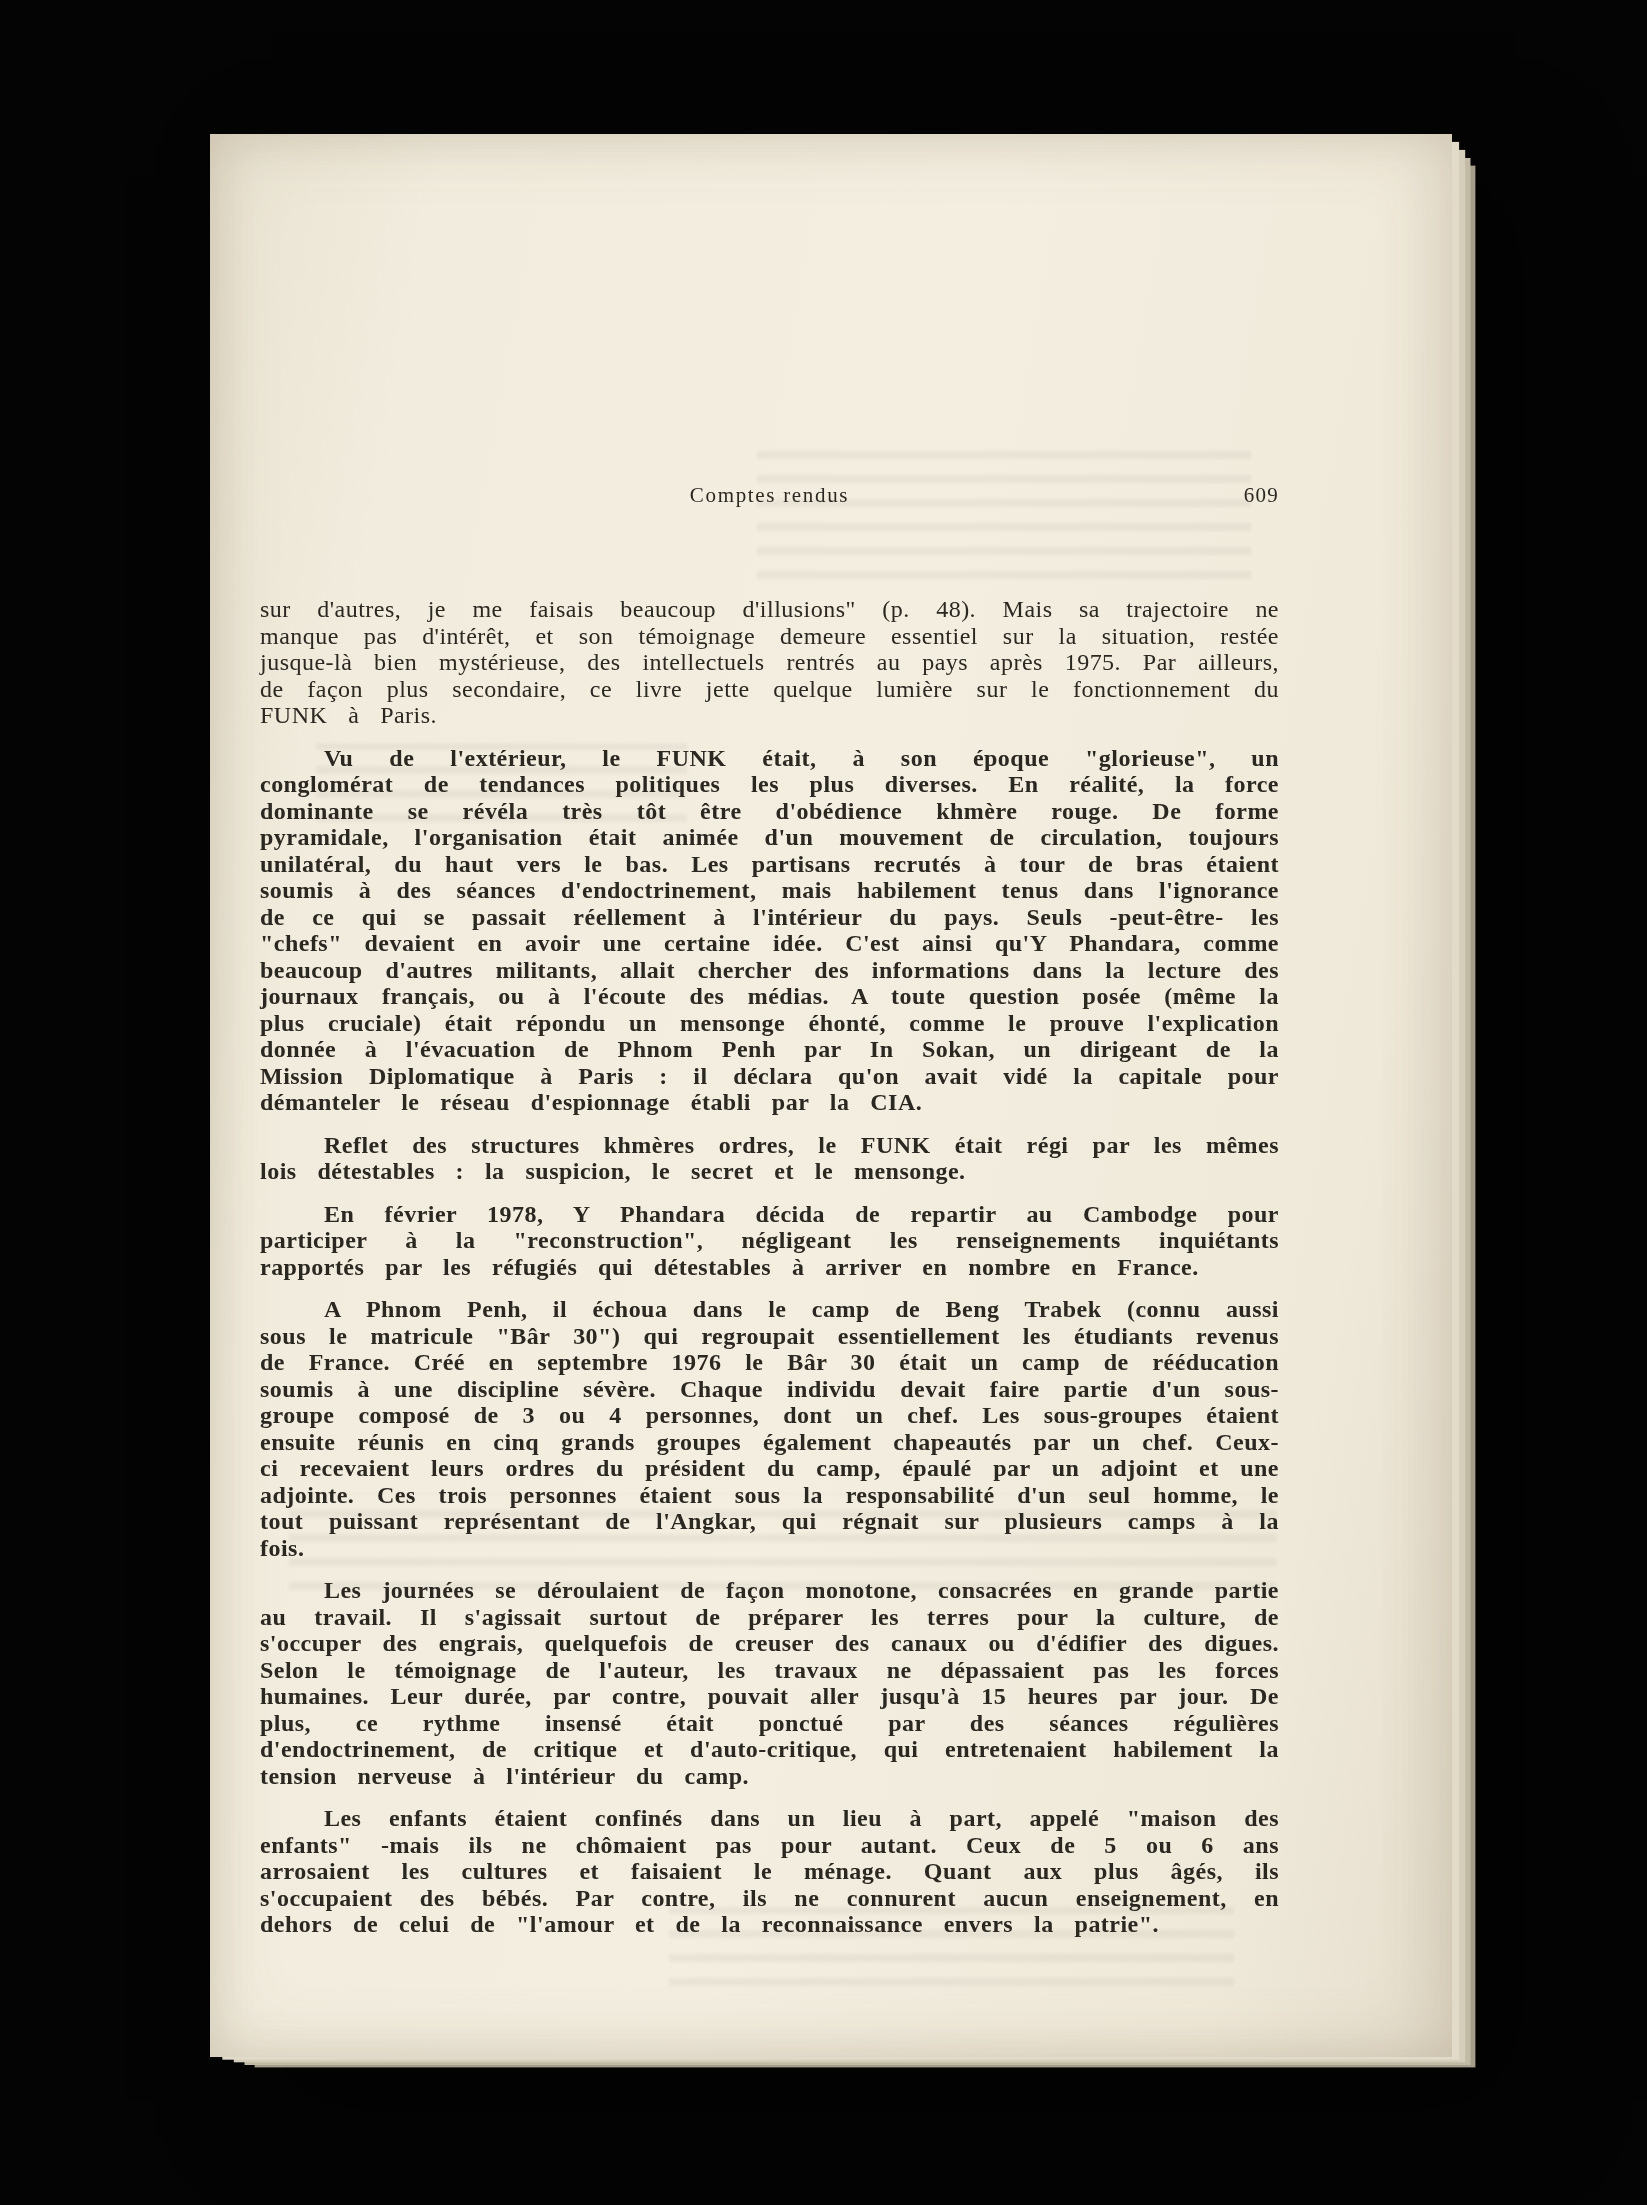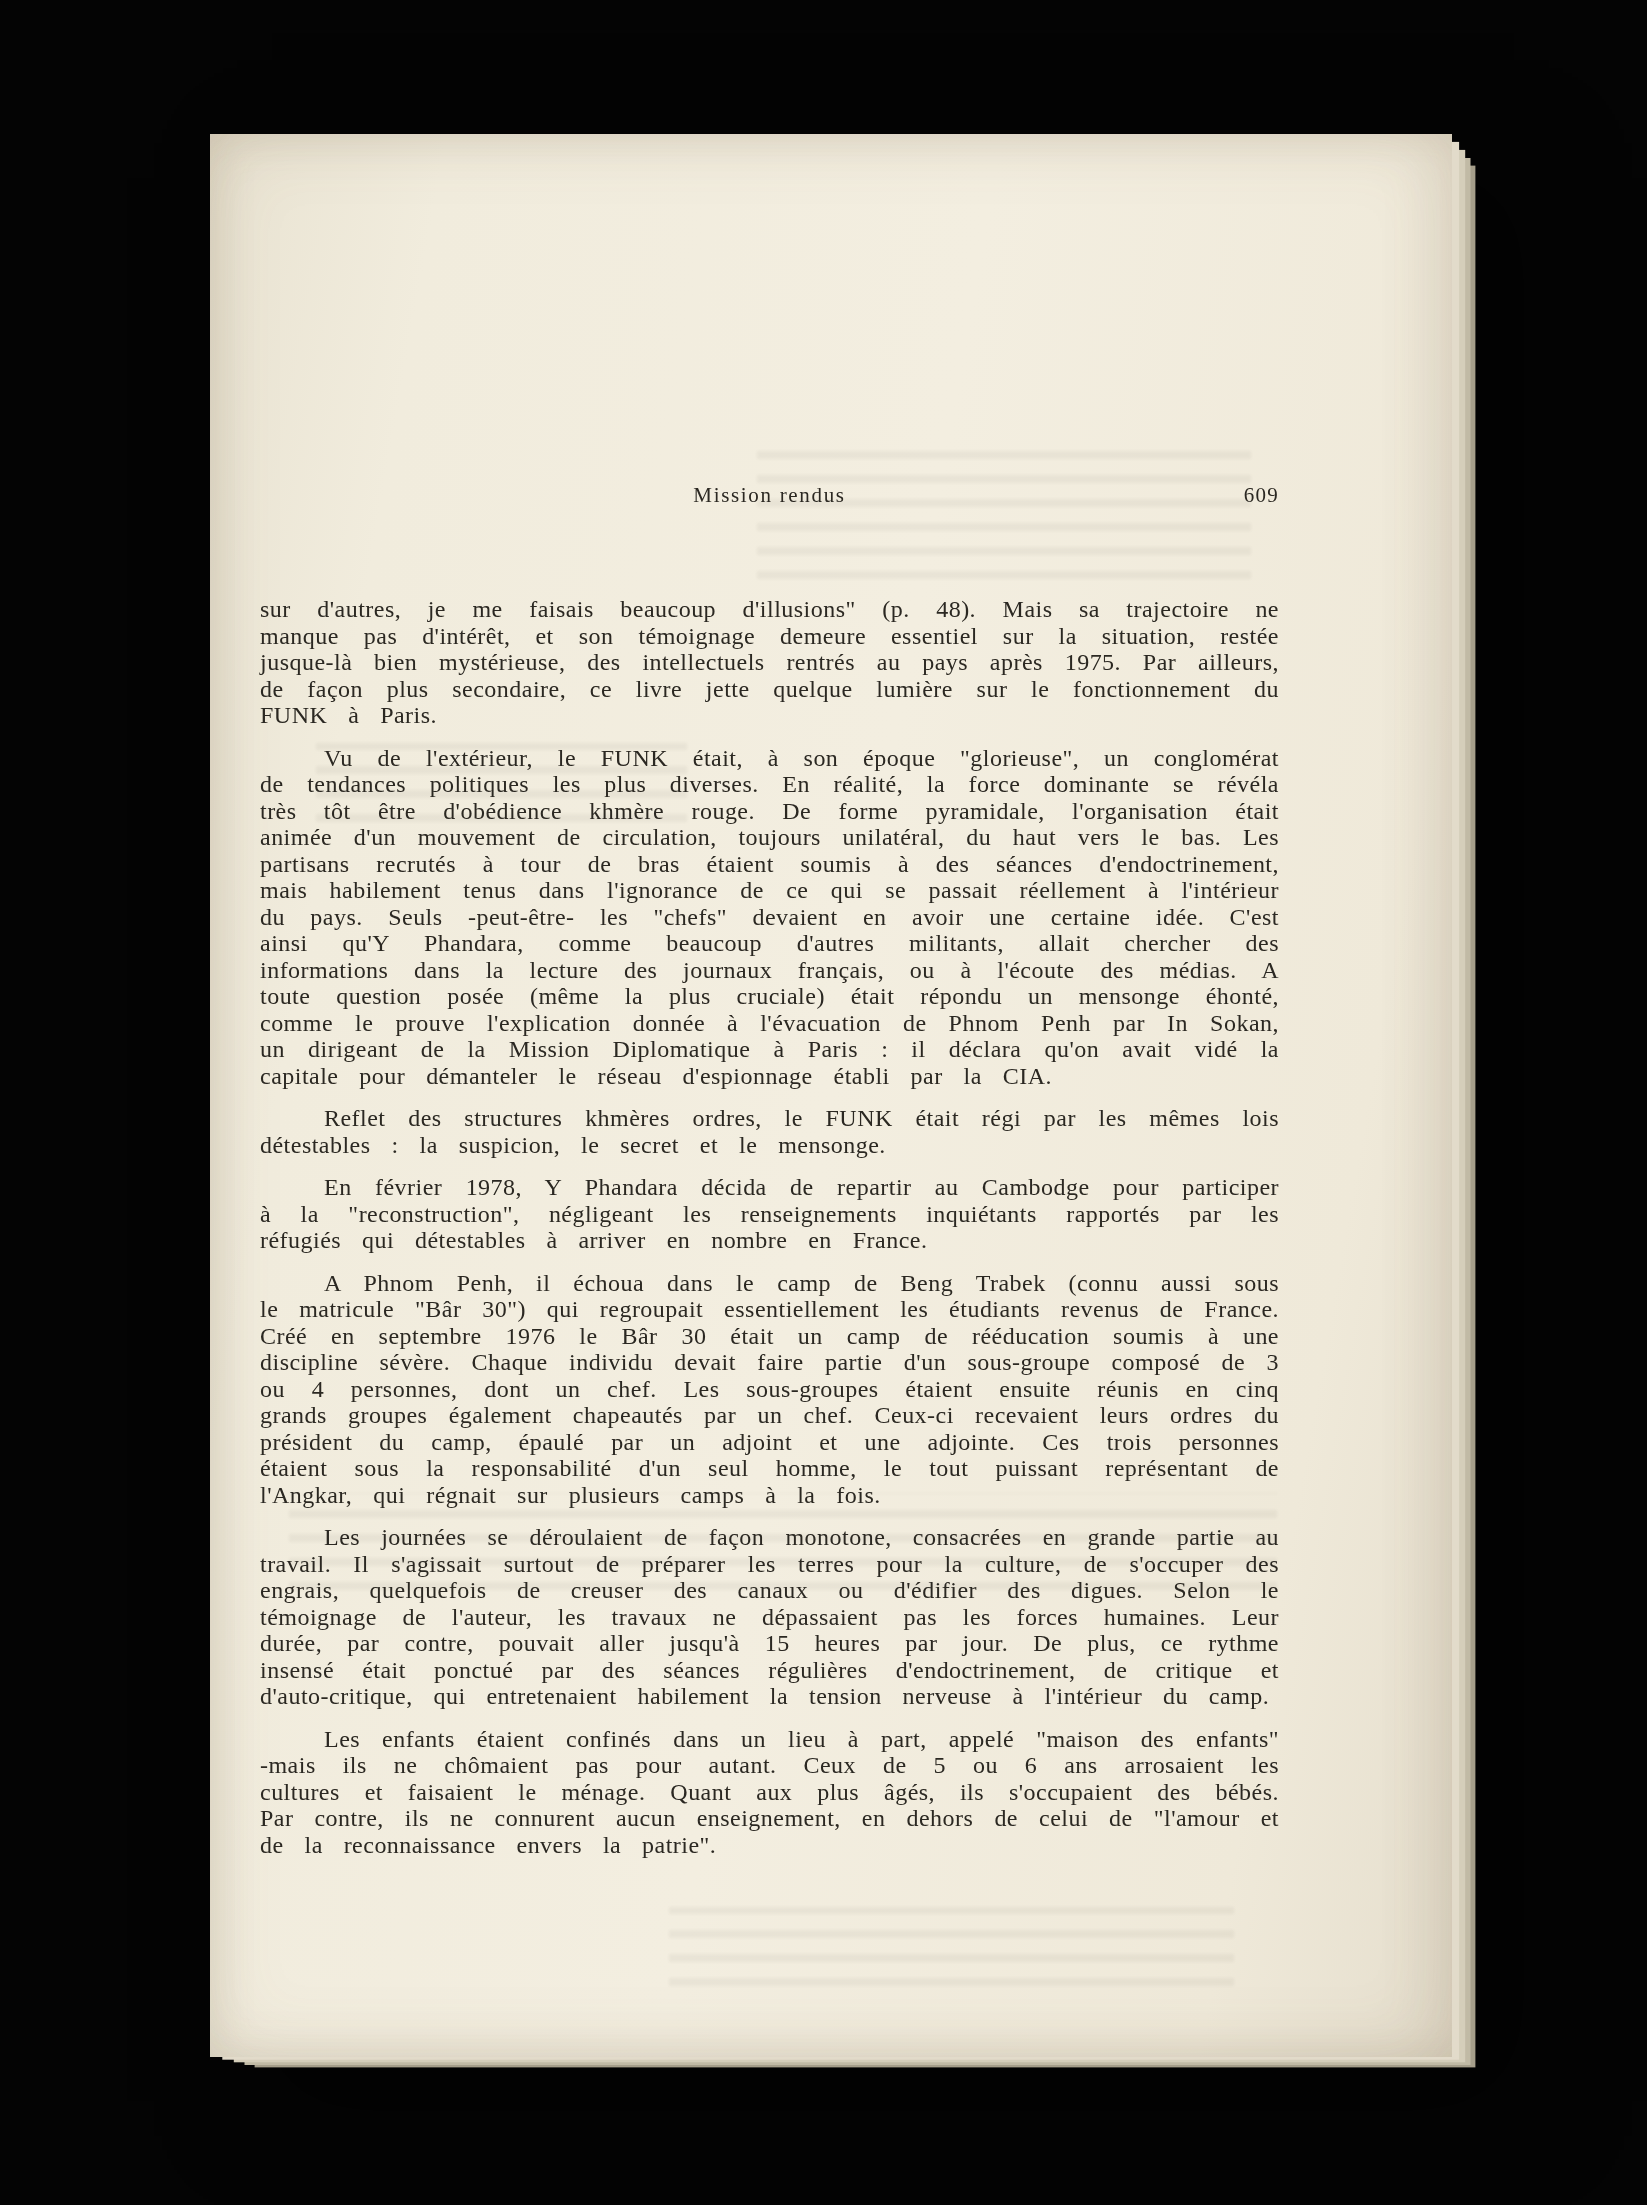--- a/index.html
+++ b/index.html
@@ -70,20 +70,21 @@
   .para {
     margin: 0 0 16px 0;
     font-size: 24px;
     line-height: 26.5px;
     text-align: justify;
     word-spacing: 0.6em;
     letter-spacing: 0.02em;
   }
   .para.indent {
     text-indent: 64px;
+    font-weight: bold;
   }
   .para:last-child {
     margin-bottom: 0;
   }
   
   .ghost {
     position: absolute;
     opacity: 0.055;
     background: repeating-linear-gradient(0deg,
       #4a443a 0px, #4a443a 8px,
@@ -103,21 +104,21 @@
   <div class="page">
 
     <div class="ghost g1"></div>
     <div class="ghost g2"></div>
     <div class="ghost g3"></div>
     <div class="ghost g4"></div>
 
     <div class="content">
 
       <header class="page-header">
-        <span class="title">Mission rendus</span>
+        <span class="title">Comptes rendus</span>
         <span class="number">609</span>
       </header>
 
       <p class="para">sur d'autres, je me faisais beaucoup d'illusions" (p. 48). Mais sa trajectoire ne manque pas d'intérêt, et son témoignage demeure essentiel sur la situation, restée jusque-là bien mystérieuse, des intellectuels rentrés au pays après 1975. Par ailleurs, de façon plus secondaire, ce livre jette quelque lumière sur le fonctionnement du FUNK à Paris.</p>
 
       <p class="para indent">Vu de l'extérieur, le FUNK était, à son époque "glorieuse", un conglomérat de tendances politiques les plus diverses. En réalité, la force dominante se révéla très tôt être d'obédience khmère rouge. De forme pyramidale, l'organisation était animée d'un mouvement de circulation, toujours unilatéral, du haut vers le bas. Les partisans recrutés à tour de bras étaient soumis à des séances d'endoctrinement, mais habilement tenus dans l'ignorance de ce qui se passait réellement à l'intérieur du pays. Seuls -peut-être- les "chefs" devaient en avoir une certaine idée. C'est ainsi qu'Y Phandara, comme beaucoup d'autres militants, allait chercher des informations dans la lecture des journaux français, ou à l'écoute des médias. A toute question posée (même la plus cruciale) était répondu un mensonge éhonté, comme le prouve l'explication donnée à l'évacuation de Phnom Penh par In Sokan, un dirigeant de la Mission Diplomatique à Paris : il déclara qu'on avait vidé la capitale pour démanteler le réseau d'espionnage établi par la CIA.</p>
 
       <p class="para indent">Reflet des structures khmères ordres, le FUNK était régi par les mêmes lois détestables : la suspicion, le secret et le mensonge.</p>
 
       <p class="para indent">En février 1978, Y Phandara décida de repartir au Cambodge pour participer à la "reconstruction", négligeant les renseignements inquiétants rapportés par les réfugiés qui détestables à arriver en nombre en France.</p>

